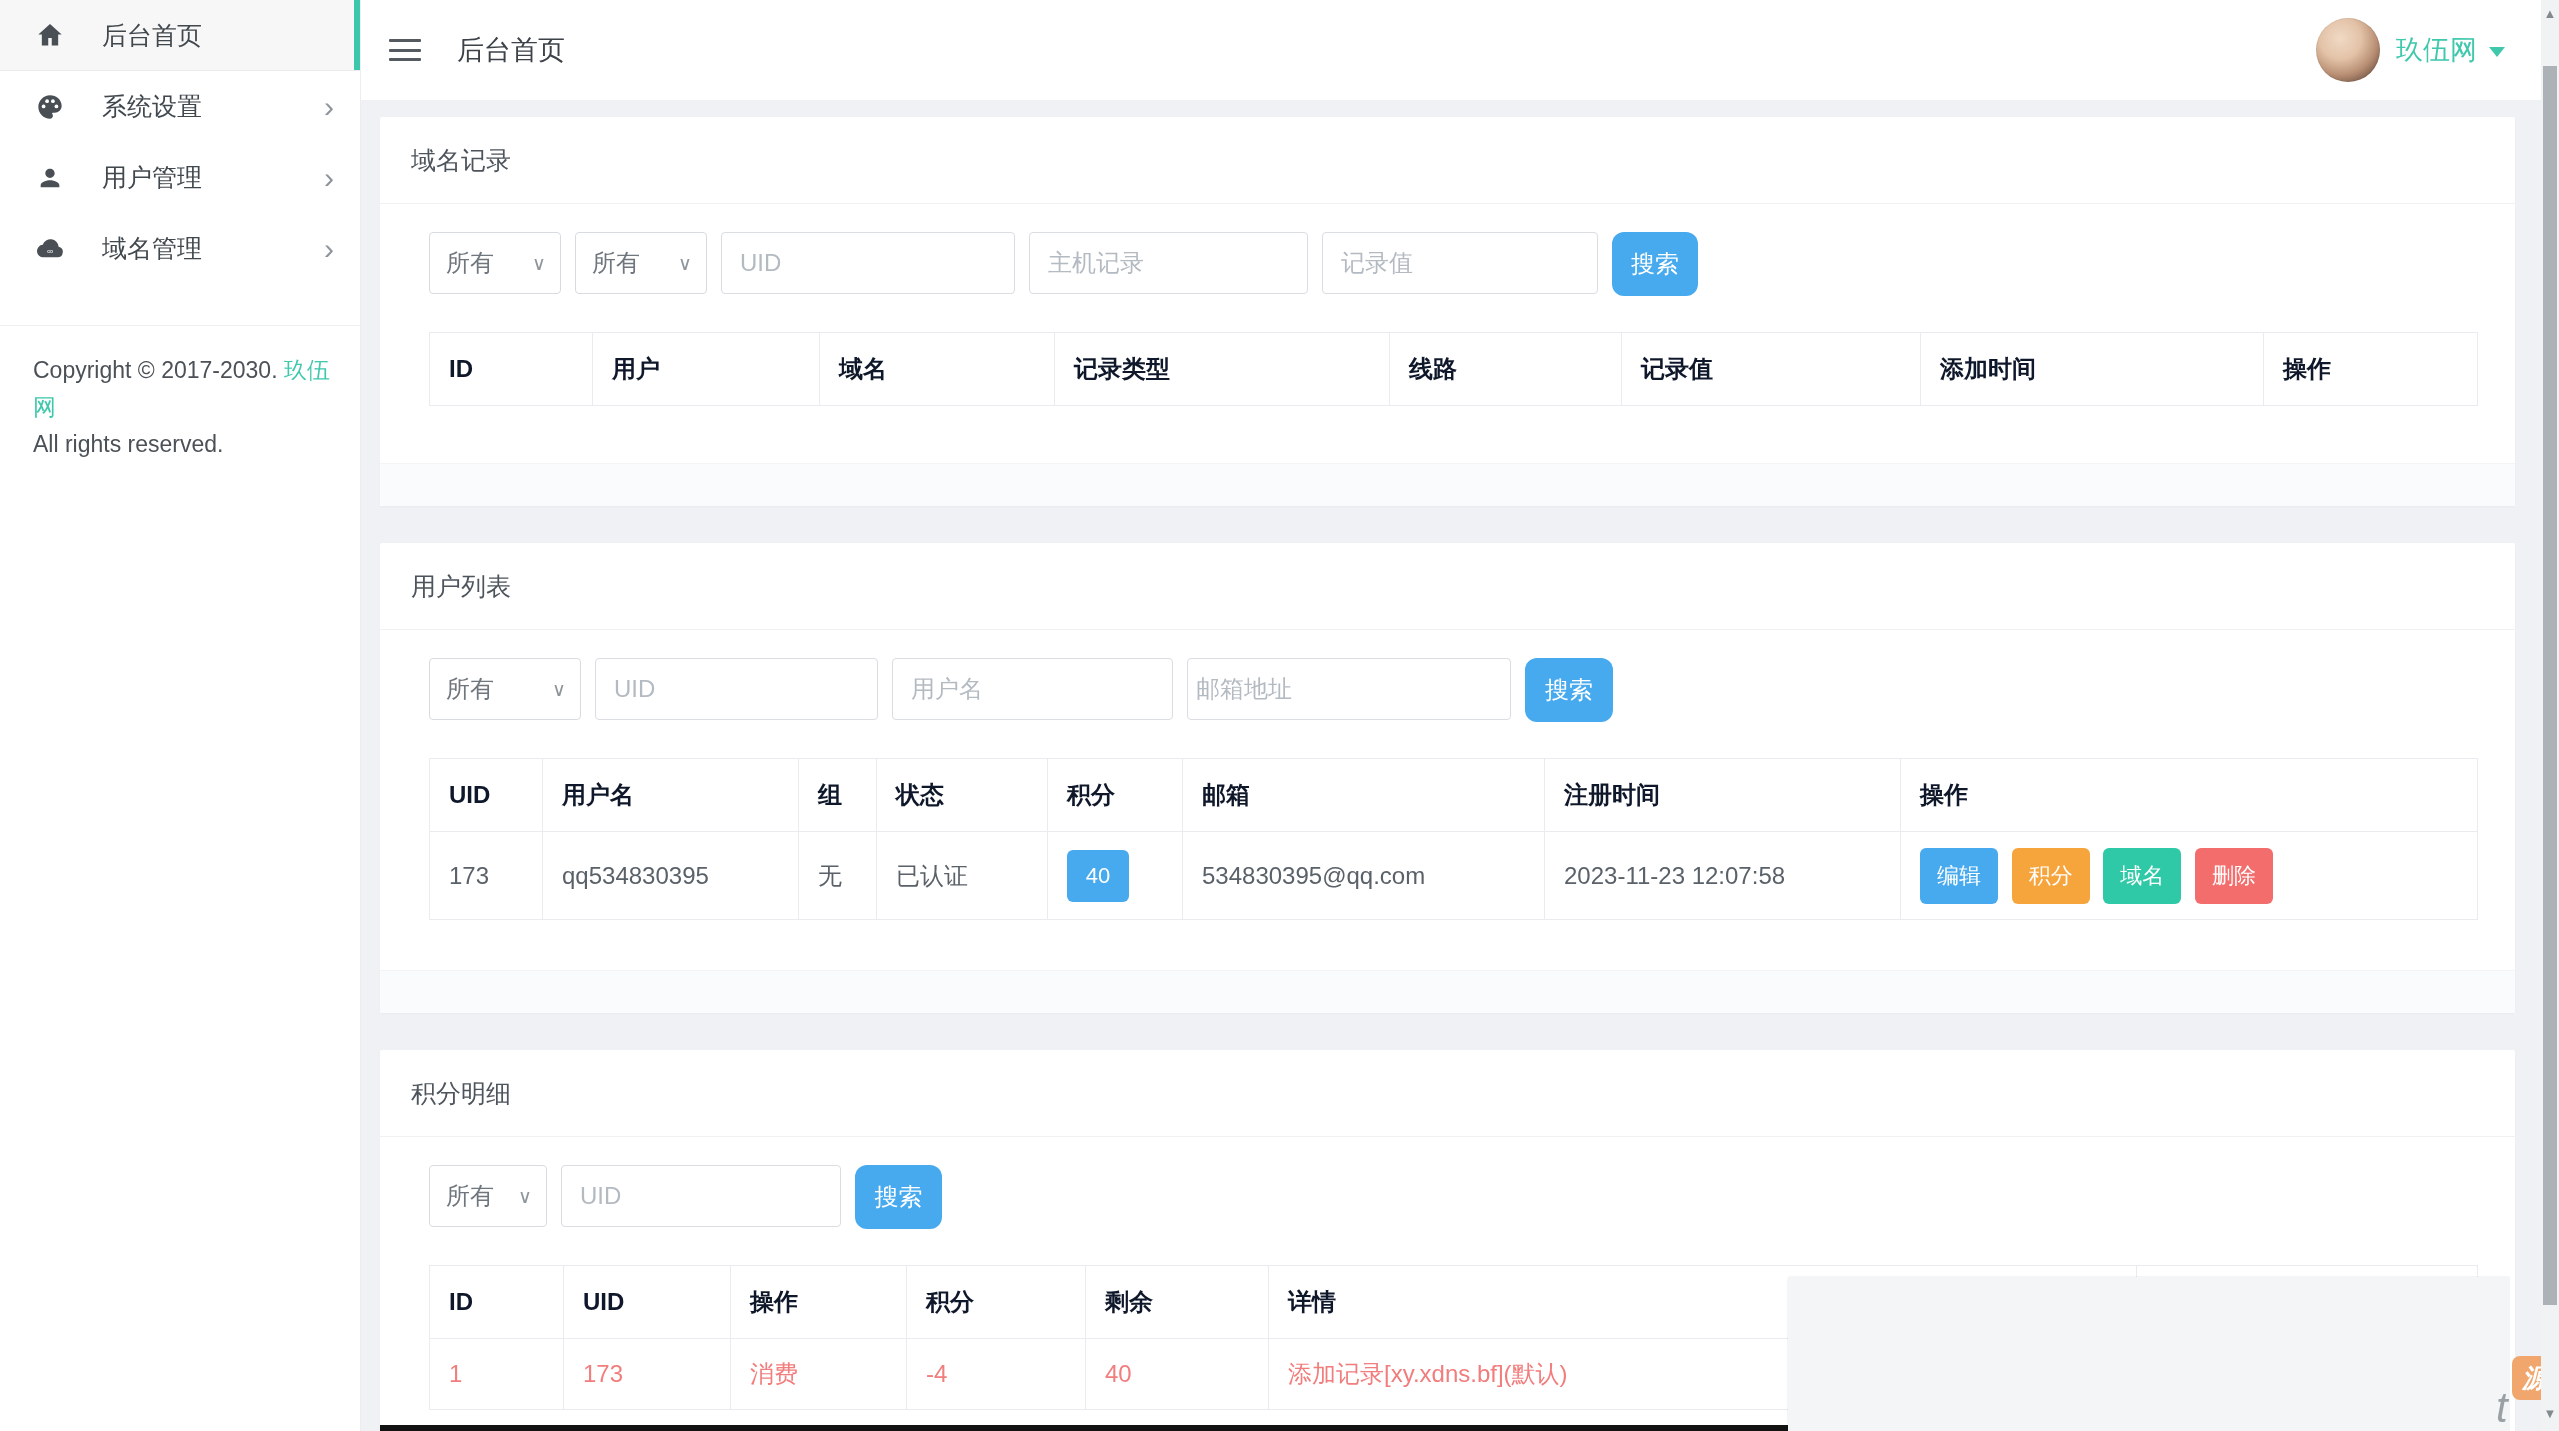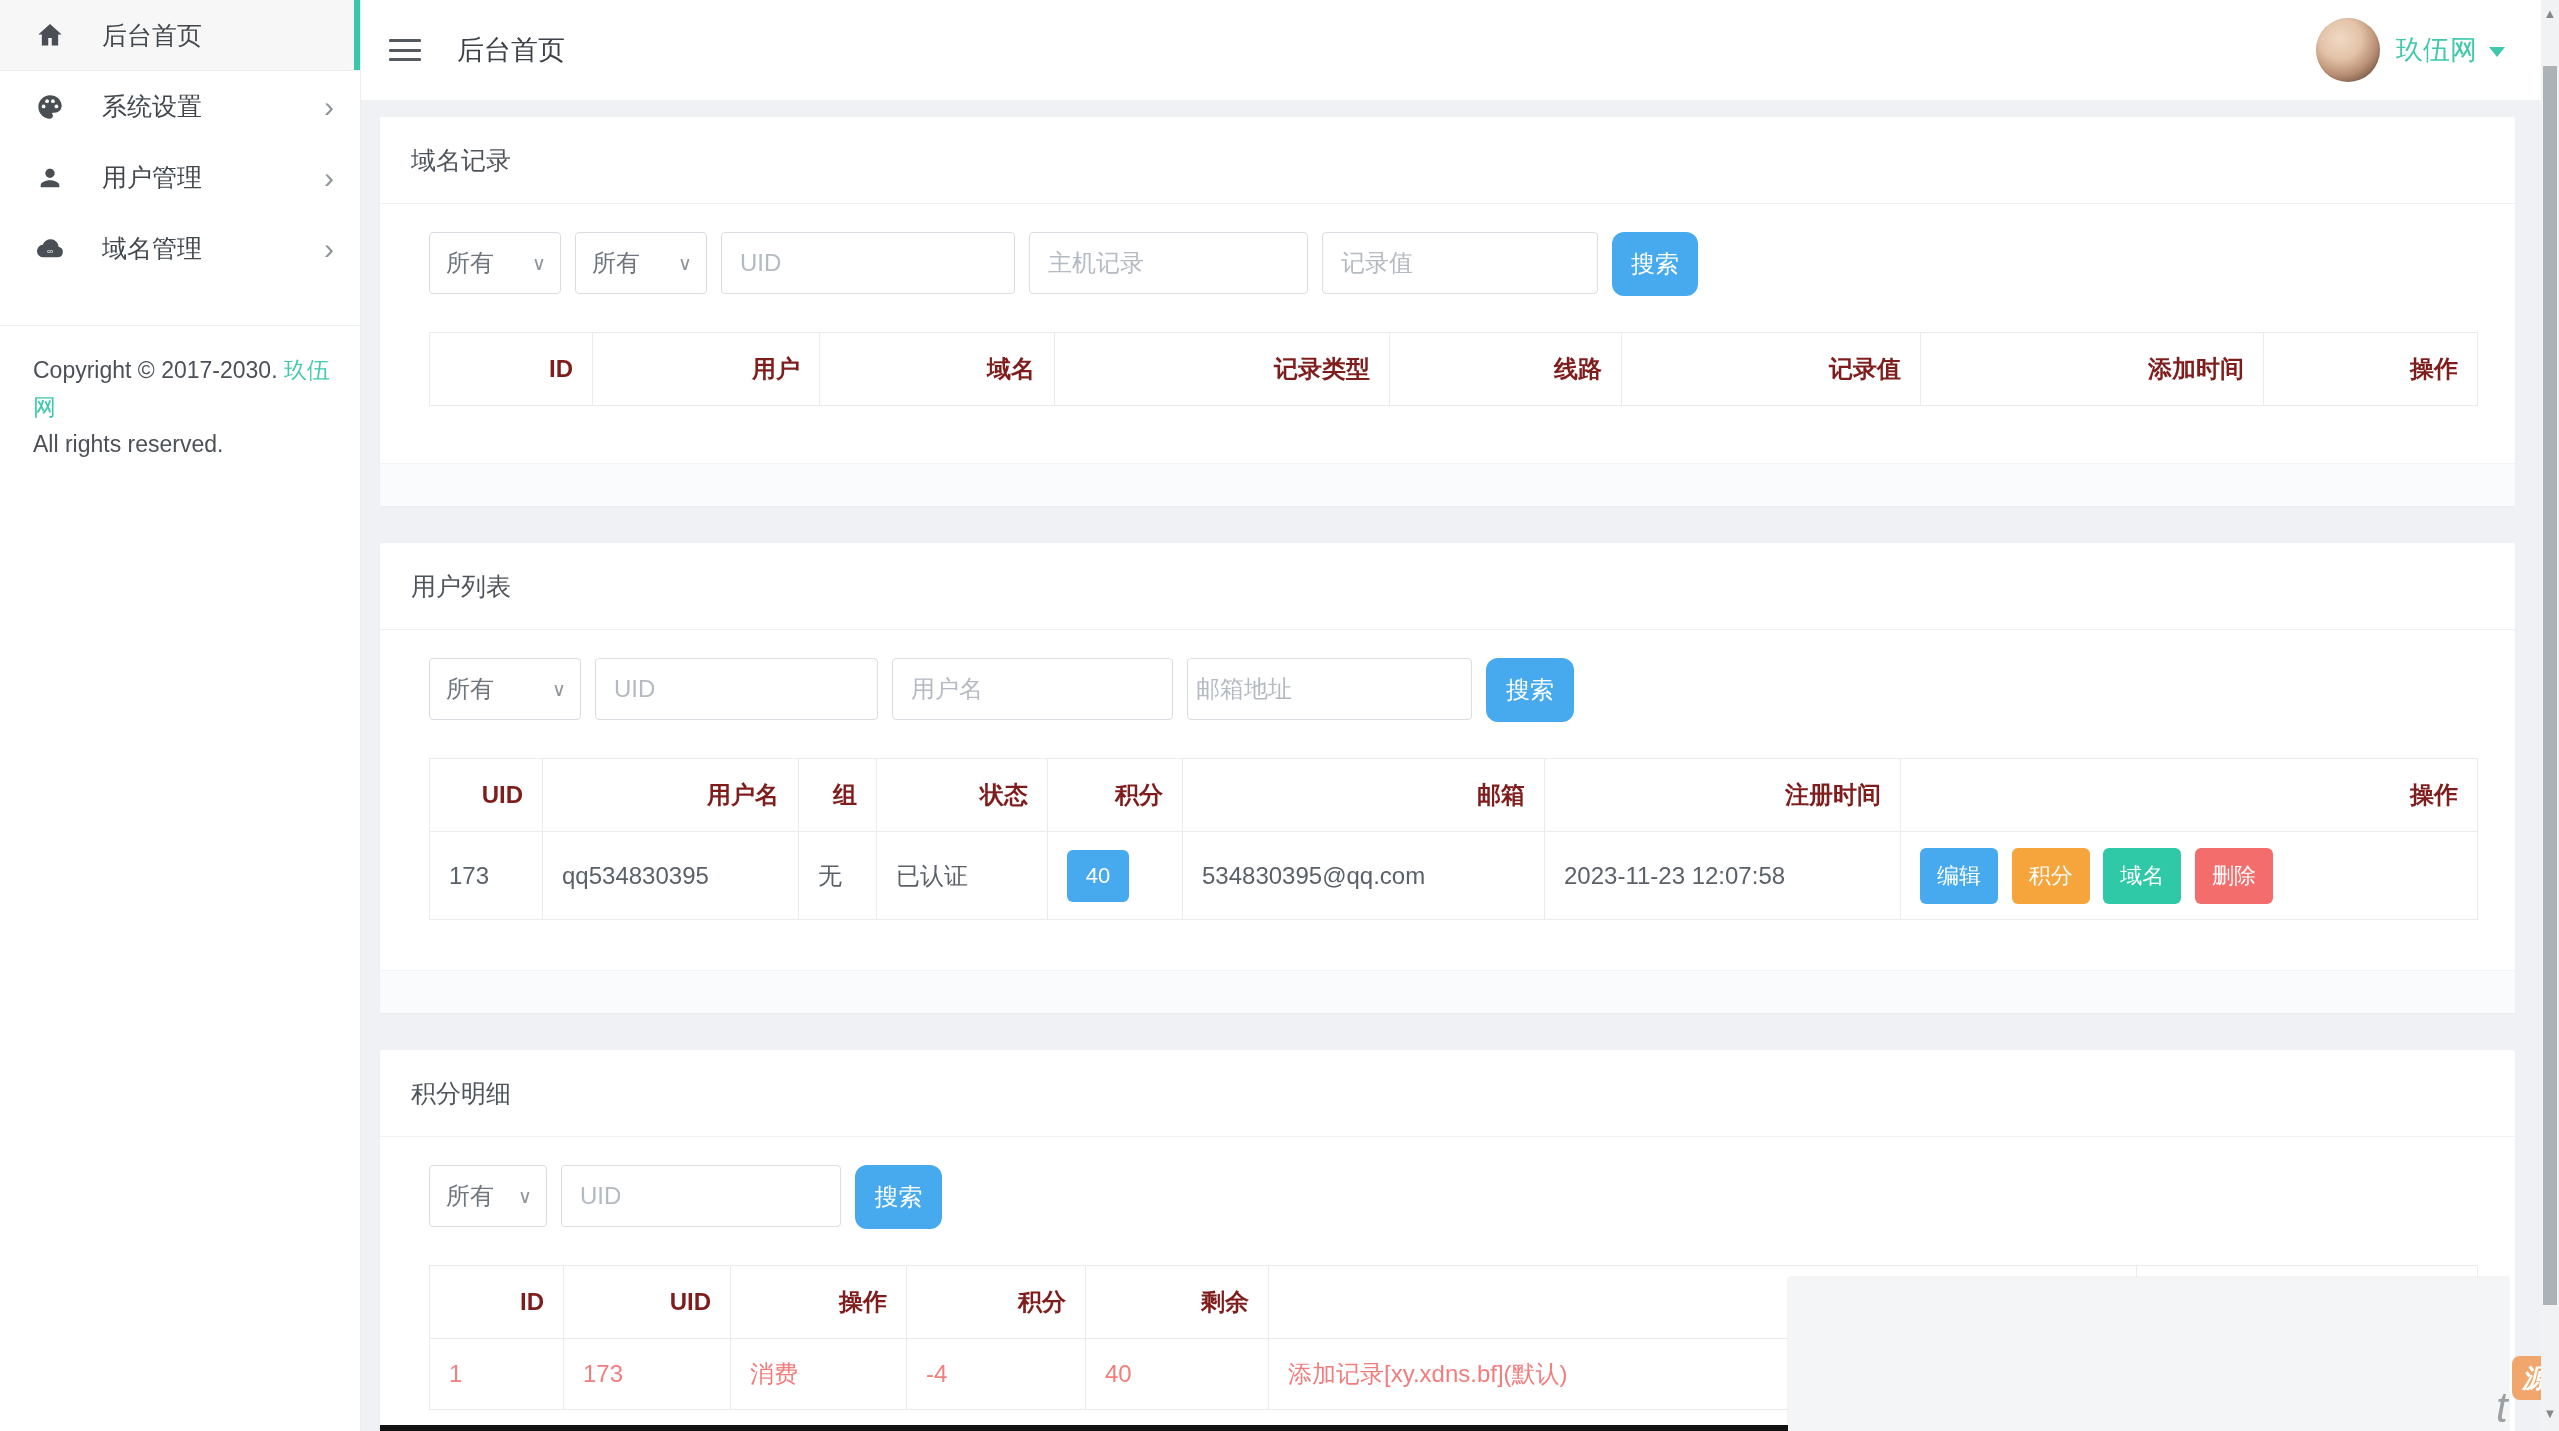--- a/index.html
+++ b/index.html
@@ -35,21 +35,21 @@
   .card-body { padding:28px 37px 0 37px;margin-left:12px; }
   .filters { display:flex; gap:14px; margin-bottom:36px; }
   .sel { height:62px; border:1px solid #d8dce0; border-radius:4px; background:#fff; display:flex; align-items:center; justify-content:space-between; padding:0 14px 0 16px; color:#6f767e; font-size:24px; cursor:pointer; }
   .sel .sel-chev { color:#8d949a; font-size:19px; margin-left:10px; }
   .inp { height:62px; border:1px solid #dadde1; border-radius:4px; padding:0 18px; font-size:24px; color:#333; outline:none; font-family:inherit; }
   .inp::placeholder { color:#b4bac1; }
   .btn-search { height:64px; background:#47aaee; color:#fff; border:none; border-radius:12px; font-size:24px; cursor:pointer; font-family:inherit; }
 
   table.grid { width:100%; border-collapse:collapse; table-layout:fixed; }
   .grid th, .grid td { border:1px solid #e9ebee; padding:0 19px; text-align:left; font-size:24px; overflow:hidden; white-space:nowrap; }
-  .grid th { height:73px; font-weight:bold; color:#7f1d1d;text-align:right; }
+  .grid th { height:73px; font-weight:bold; color:#0f172a; }
   .grid td { height:72px; color:#5a6169; }
   .card-gap { height:57px; }
   .card-foot { height:43px; background:#fafbfd; border-top:1px solid #f3f4f6; }
 
   .badge-points { display:inline-block; min-width:62px; height:52px; line-height:52px; background:#47aaee; color:#fff; border-radius:6px; text-align:center; font-size:22px; }
   .act-btn { display:inline-block; width:78px; height:56px; line-height:56px; text-align:center; color:#fff; border:none; border-radius:6px; font-size:22px; margin-right:7px; cursor:pointer; font-family:inherit; }
   .b-blue { background:#47aaee; } .b-orange { background:#f6a43c; } .b-green { background:#2fc9a7; } .b-red { background:#f26d6b; }
 
   .row-users td { height:88px; }
   .row-red td { color:#f17d7d; height:71px; }
@@ -188,21 +188,21 @@
   <div class="card">
     <div class="card-header">用户列表</div>
     <div class="card-body">
       <div class="filters">
         <div class="sel" style="width:152px">
           <span>所有</span>
           <span class="sel-chev">∨</span>
         </div>
         <input class="inp" style="width: 283px;" placeholder="UID">
         <input class="inp" style="width: 281px;" placeholder="用户名">
-        <input class="inp" style="width: 285px; padding-left: 8px;" placeholder="邮箱地址">
+        <input class="inp" style="width: 324px; padding-left: 8px;" placeholder="邮箱地址">
         <button class="btn-search" style="width:88px">搜索</button>
       </div>
       <table class="grid">
         <colgroup>
           <col style="width:113px">
             <col style="width:256px">
             <col style="width:78px">
             <col style="width:171px">
           <col style="width:135px">
             <col style="width:362px">

